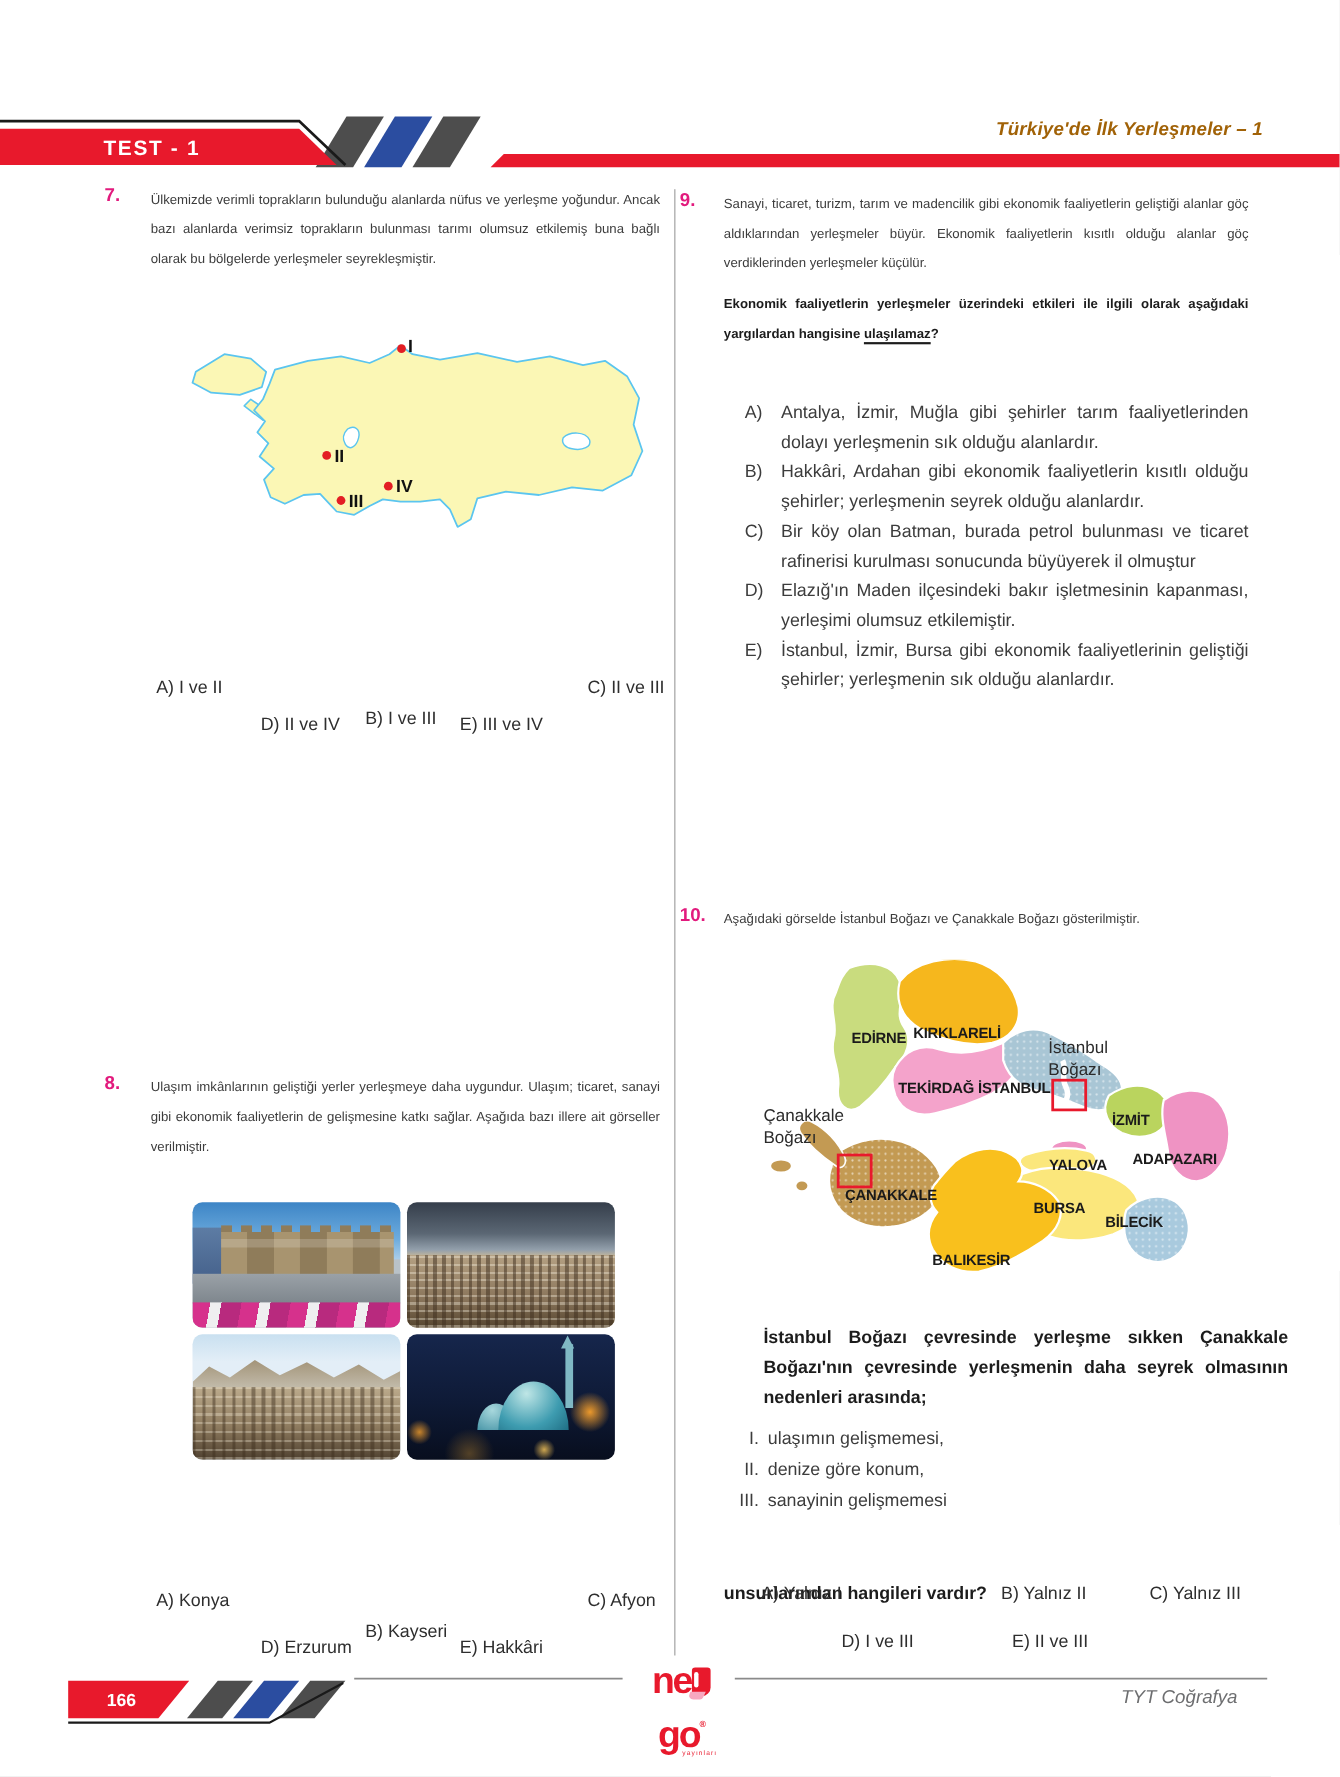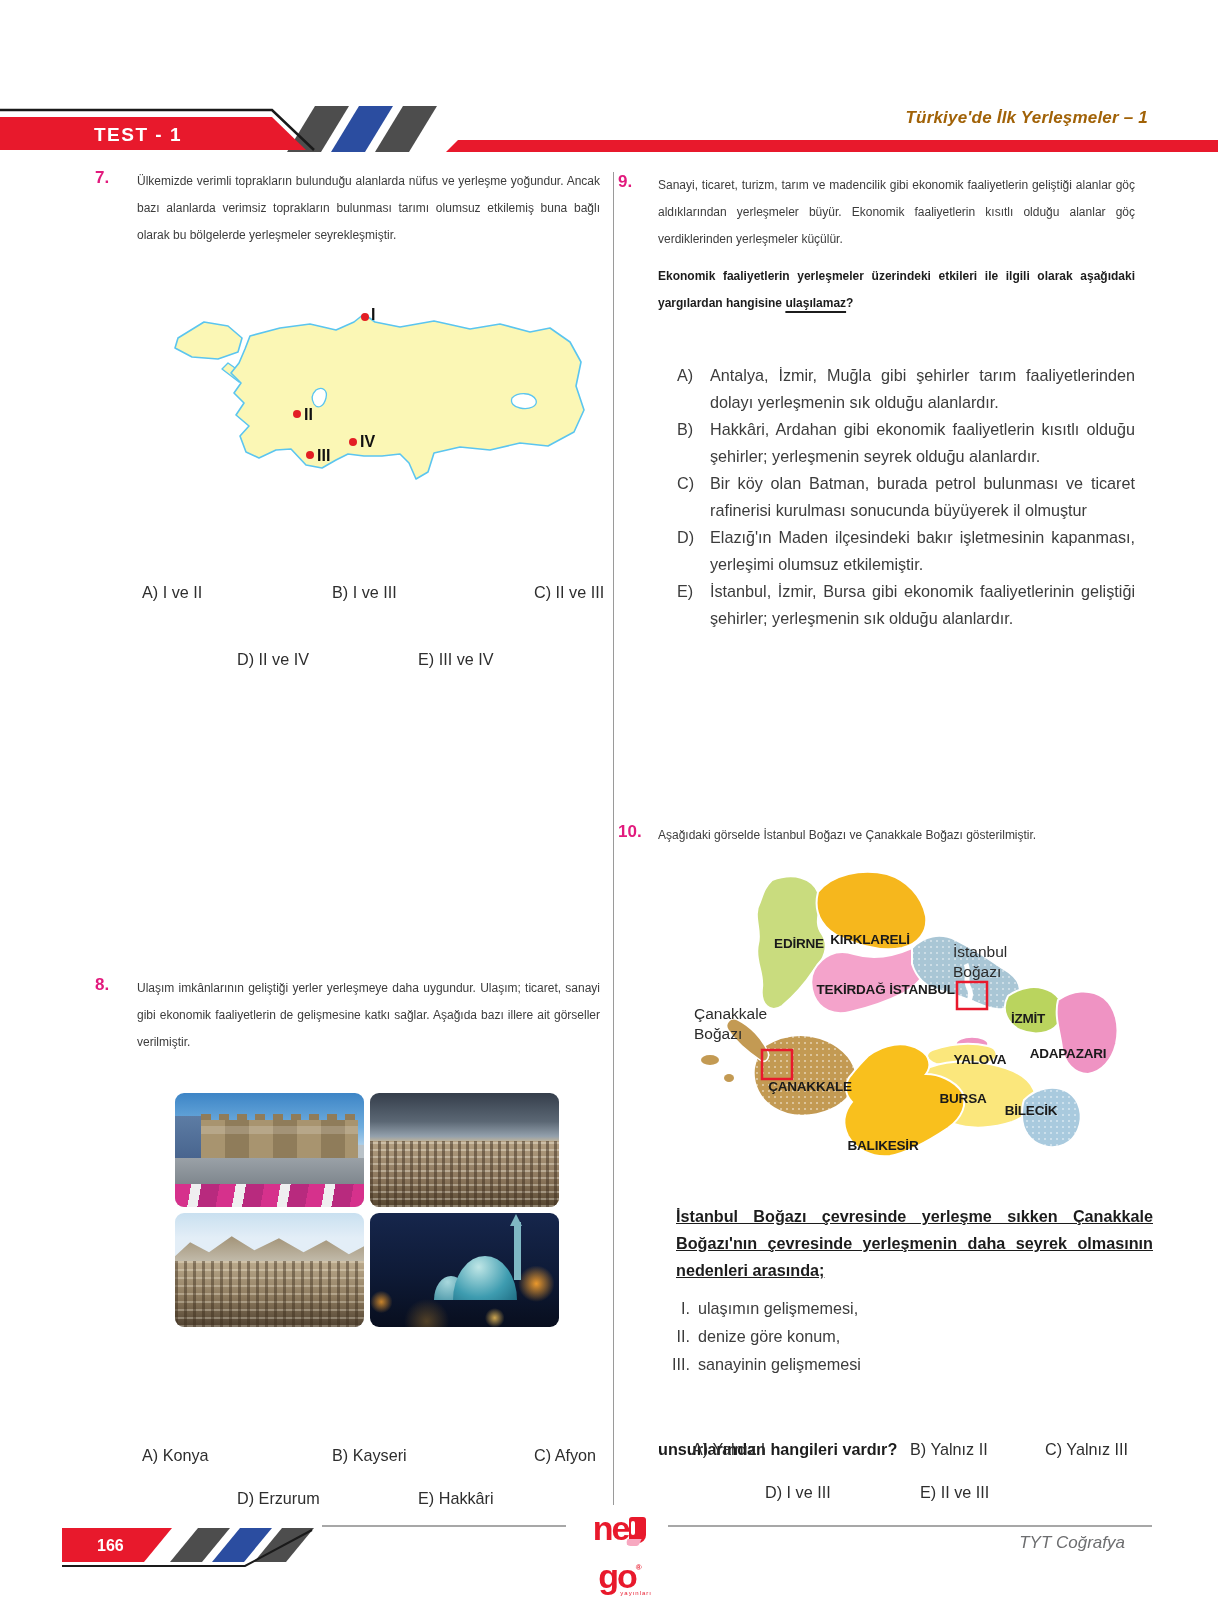--- a/index.html
+++ b/index.html
@@ -14,21 +14,21 @@
   
   .divider{position:absolute;left:613px;top:172px;width:1px;height:1333px;background:#9a9a9a;}
   .q{position:absolute;}
   .qnum{position:absolute;left:0;top:0;font-weight:bold;font-size:17px;color:#e21a7d;}
   .qbody{margin-left:42px;font-size:12px;line-height:27px;text-align:justify;color:#3c3c3c;}
   .qbody-r{margin-left:40px;}
   .stem{position:absolute;font-size:16.2px;line-height:27px;font-weight:bold;color:#1c1c1c;text-align:justify;}
   .u{text-decoration:underline;text-underline-offset:4px;text-decoration-thickness:1.5px;}
   .opts{position:absolute;height:27px;font-size:16.2px;color:#2e2e2e;}
   .opts span{position:absolute;white-space:nowrap;}
-  .oA{left:0;} .oB{left:190px;} .oC{left:392px;} .oD{left:95px;} .oE{left:276px;}
+  .oA{left:0;} .oB{left:190px;margin-top:28px;} .oC{left:392px;} .oD{left:95px;} .oE{left:276px;}
   .oA10{left:32px;} .oB10{left:250px;} .oC10{left:385px;} .oD10{left:105px;} .oE10{left:260px;}
   
   .q9opts{position:absolute;left:677px;top:362px;width:458px;font-size:16.2px;line-height:27px;color:#3c3c3c;}
   .q9opt{display:flex;}
   .q9letter{flex:none;width:33px;}
   .q9text{flex:1;text-align:justify;}
   
   .items{position:absolute;left:660px;top:1294px;width:470px;font-size:16.2px;line-height:28px;color:#3c3c3c;}
   .item{display:flex;}
   .item .num{flex:none;width:30px;text-align:right;}
@@ -141,21 +141,21 @@
     <circle cx="217" cy="31" r="4" fill="#e31e24"></circle>
     <text class="pt-label" x="223" y="34">I</text>
     <circle cx="149" cy="128" r="4" fill="#e31e24"></circle>
     <text class="pt-label" x="156" y="134">II</text>
     <circle cx="162" cy="169" r="4" fill="#e31e24"></circle>
     <text class="pt-label" x="169" y="175">III</text>
     <circle cx="205" cy="156" r="4" fill="#e31e24"></circle>
     <text class="pt-label" x="212" y="161">IV</text>
   </svg>
 
-  <div class="opts" style="left:142px;top:583px;width:465px;">
+  <div class="opts" style="left:142px;top:616px;width:465px;">
     <span class="oA">A) I ve II</span>
     <span class="oB">B) I ve III</span>
     <span class="oC">C) II ve III</span>
   </div>
   <div class="opts" style="left:142px;top:650px;width:465px;">
     <span class="oD">D) II ve IV</span>
     <span class="oE">E) III ve IV</span>
   </div>
 
   <div class="q" style="left:95px;top:975px;width:505px;">
@@ -303,21 +303,21 @@
     <text class="map-label" x="355" y="243" text-anchor="middle">BİLECİK</text>
     <text class="map-label" x="134" y="219" text-anchor="middle">ÇANAKKALE</text>
     <text class="map-label" x="207" y="278" text-anchor="middle">BALIKESİR</text>
 
     <text class="strait-label" x="277" y="85">İstanbul</text>
     <text class="strait-label" x="277" y="105">Boğazı</text>
     <text class="strait-label" x="18" y="147">Çanakkale</text>
     <text class="strait-label" x="18" y="167">Boğazı</text>
   </svg>
 
-  <div class="stem" style="left:676px;top:1203px;width:477px;text-decoration:underline;">
+  <div class="stem" style="left:694px;top:1203px;width:477px;">
     <span>İstanbul Boğazı çevresinde yerleşme sıkken Çanakkale Boğazı'nın çevresinde yerleşmenin daha seyrek olmasının nedenleri arasında;</span>
   </div>
 
   <div class="items">
     <div class="item">
       <span class="num">I.</span>
       <span class="txt">ulaşımın gelişmemesi,</span>
     </div>
     <div class="item">
       <span class="num">II.</span>

